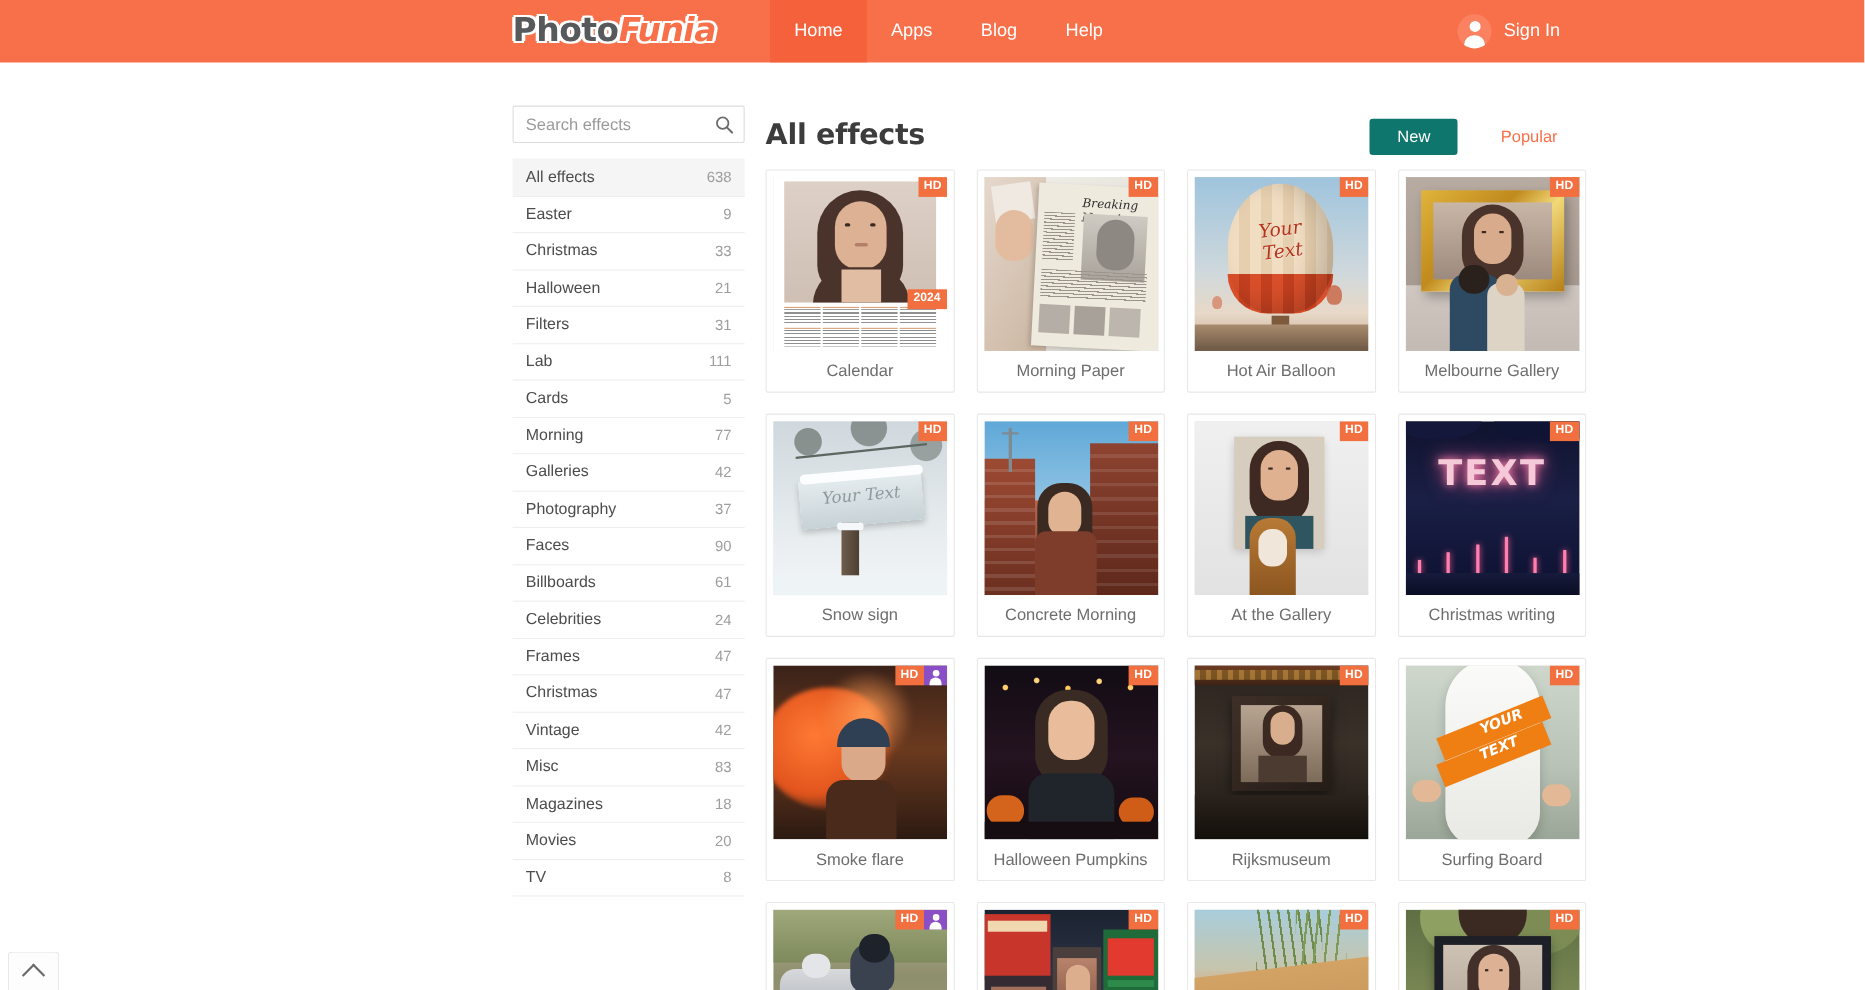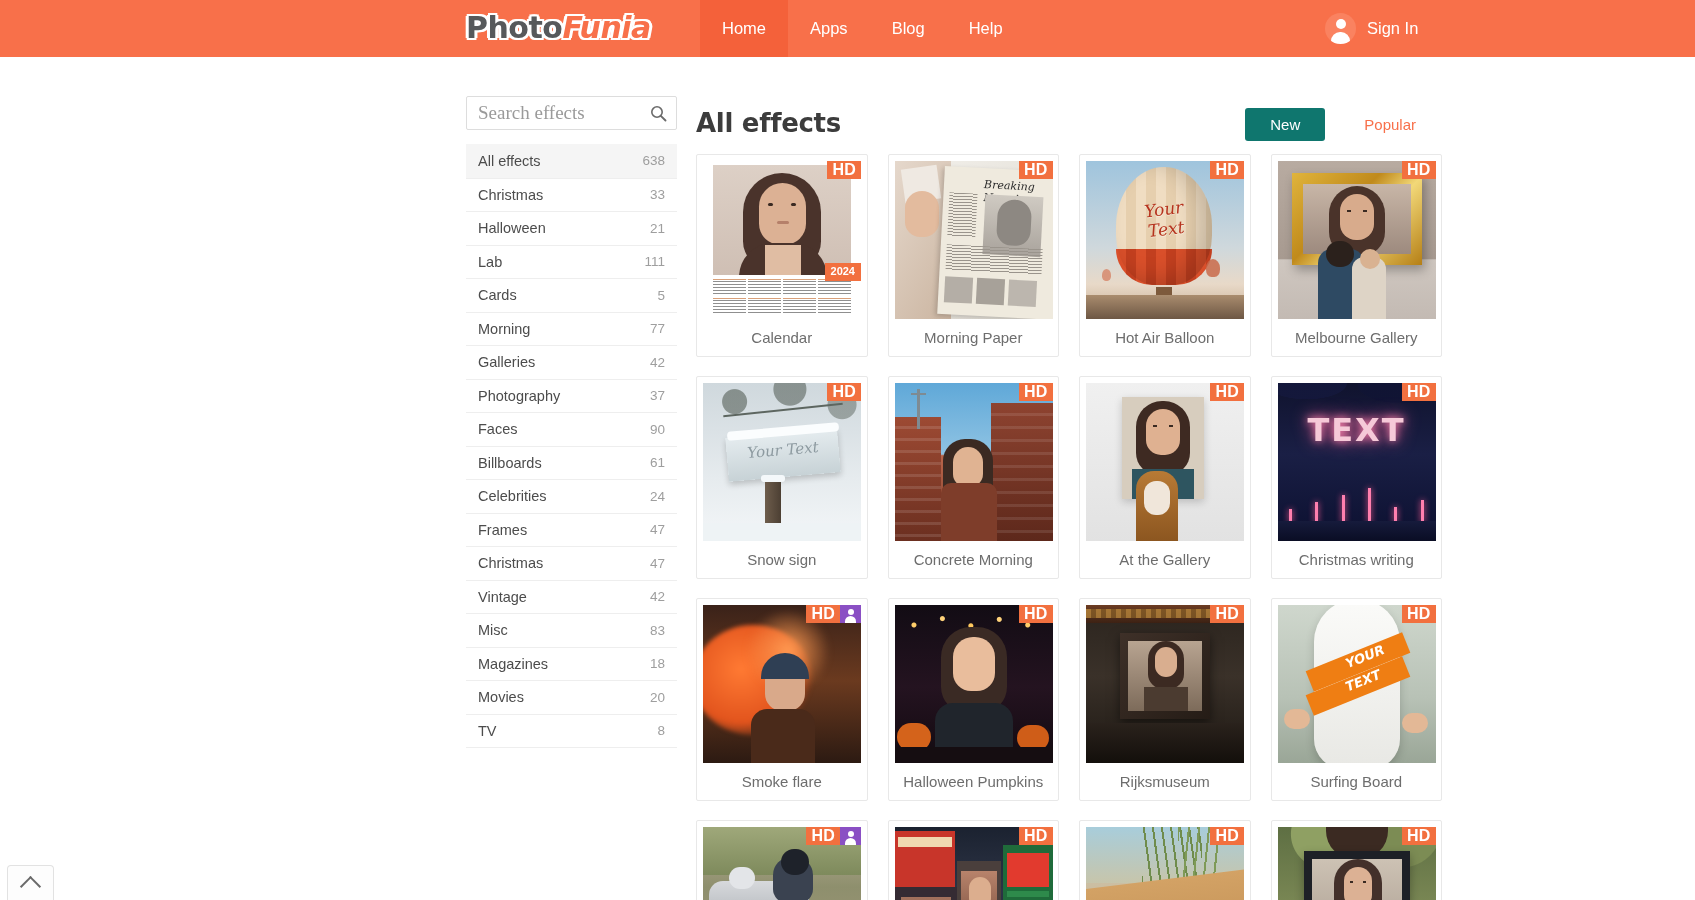--- a/index.html
+++ b/index.html
@@ -125,23 +125,23 @@
     border: 1px solid #dddddd;
     background: #fff;
     border-radius: 2px;
   }
   .search-box input {
     width: 100%;
     height: 100%;
     border: 0;
     outline: 0;
     padding: 0 30px 0 11px;
-    font-size: 19px;
+    font-size: 15px;
     color: #555;
-    font-family: Liberation Serif, serif;
+    font-family: Liberation Sans, sans-serif;
     background: transparent;
   }
   .search-box input::placeholder { color: #9a9a9a; }
   .search-icon {
     position: absolute;
     right: 9px;
     top: 8px;
     width: 17px; height: 17px;
     cursor: pointer;
   }
@@ -227,21 +227,21 @@
   .thumb-art { position: absolute; inset: 0; }
   .badges {
     position: absolute;
     right: 0; top: 0;
     display: flex;
     z-index: 5;
   }
   .badge-hd {
     background: #f2703f;
     color: #fff;
-    font-size: 16px;
+    font-size: 11px;
     font-weight: bold;
     padding: 3px 5px 4px 5px;
     line-height: 11px;
     letter-spacing: 0.2px;
     font-family: "Liberation Sans", sans-serif;
   }
   .badge-person {
     background: #8a4fc4;
     width: 21px;
     position: relative;
@@ -334,26 +334,34 @@
         <circle cx="7" cy="7" r="5.2" fill="none" stroke="#6b6b6b" stroke-width="1.6"></circle>
         <line x1="10.8" y1="10.8" x2="15.5" y2="15.5" stroke="#6b6b6b" stroke-width="1.9" stroke-linecap="round"></line>
       </svg>
     </div>
     <ul class="cat-list">
         <li class="cat-item active">
           <span class="cat-name">All effects</span>
           <span class="cat-count">638</span>
         </li>
         <li class="cat-item">
+          <span class="cat-name">Easter</span>
+          <span class="cat-count">9</span>
+        </li>
+        <li class="cat-item">
           <span class="cat-name">Christmas</span>
           <span class="cat-count">33</span>
         </li>
         <li class="cat-item">
           <span class="cat-name">Halloween</span>
           <span class="cat-count">21</span>
+        </li>
+        <li class="cat-item">
+          <span class="cat-name">Filters</span>
+          <span class="cat-count">31</span>
         </li>
         <li class="cat-item">
           <span class="cat-name">Lab</span>
           <span class="cat-count">111</span>
         </li>
         <li class="cat-item">
           <span class="cat-name">Cards</span>
           <span class="cat-count">5</span>
         </li>
         <li class="cat-item">

